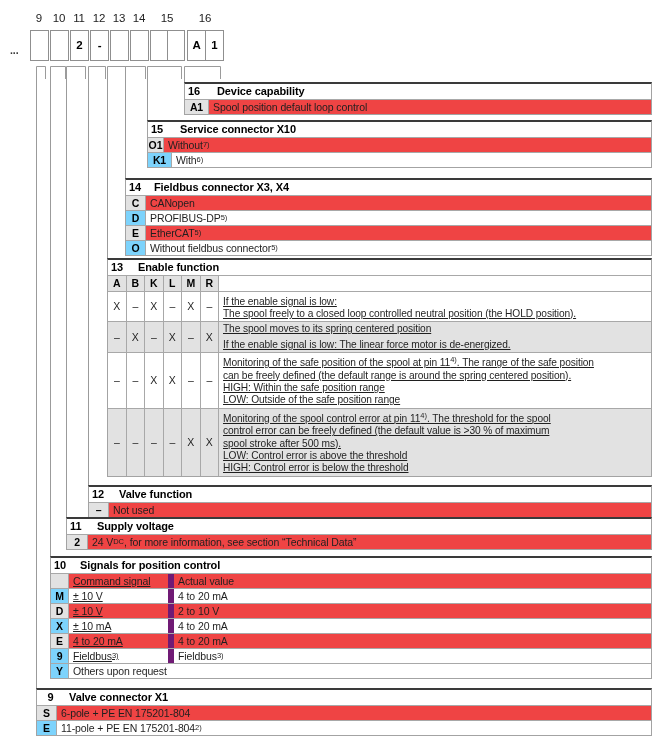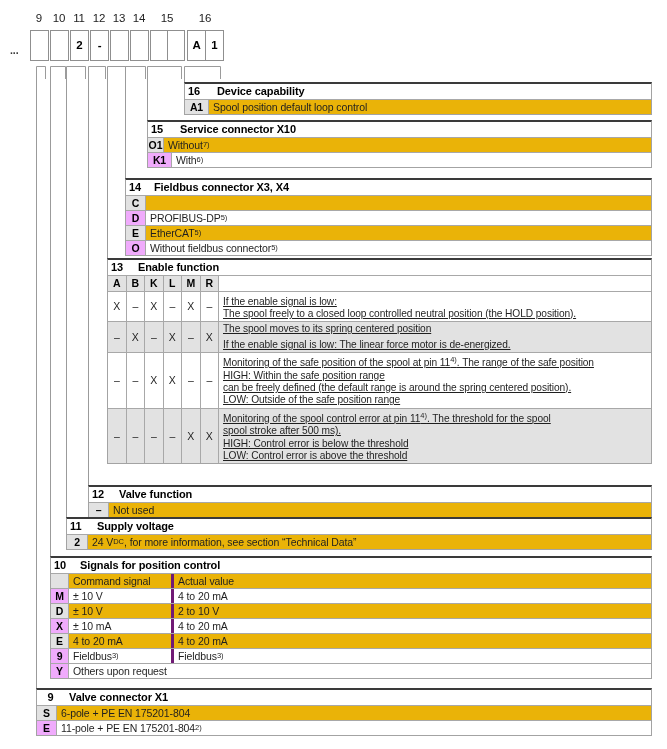--- a/index.html
+++ b/index.html
@@ -18,36 +18,36 @@
   .cbox .cell + .cell{border-left:1px solid #8f8f8f;}
   
   .connectors{position:absolute;left:0;top:0;pointer-events:none;}
   
   .section{position:absolute;box-sizing:border-box;background:#fff;
            border:1px solid #a3a3a3;border-top:2px solid #3a3a3a;}
   .sec-header{display:flex;align-items:center;height:15px;font-weight:bold;font-size:11px;color:#000;background:#fff;}
   .sec-header .num{flex:0 0 auto;padding-left:3px;}
   .sec-header .title{padding-left:8px;white-space:nowrap;}
   .row{display:flex;border-top:1px solid #a8a8a8;min-height:14px;align-items:stretch;background:#fff;}
-  .row.sh{background:#eab308;}
+  .row.sh{background:#ef4444;}
   .code{flex:0 0 auto;box-sizing:border-box;border-right:1px solid #a8a8a8;
-        display:flex;align-items:center;justify-content:center;font-weight:bold;color:#000;background:#f0abfc;}
+        display:flex;align-items:center;justify-content:center;font-weight:bold;color:#000;background:#7dd3fc;}
   .desc{flex:1;display:flex;align-items:center;padding:0 4px;white-space:nowrap;overflow:hidden;}
   .row.sh .code{background:#e2e2e2;}
   
   .mk{flex:0 0 18.5px;box-sizing:border-box;border-right:1px solid #a8a8a8;
       display:flex;align-items:center;justify-content:center;}
   .mk.hd{font-weight:bold;color:#000;background:#e2e2e2;}
   .mrow{display:flex;border-top:1px solid #a8a8a8;align-items:stretch;background:#fff;}
   .mrow.sh{background:#e2e2e2;}
   .mrow.sh .mk{background:#e2e2e2;}
   .mrow .mdesc{flex:1;padding:1px 4px;font-size:10.2px;line-height:12.4px;white-space:nowrap;overflow:hidden;}
   .mrow .mdesc div{white-space:nowrap;text-decoration:underline;}
   
-  .col-cmd{flex:0 0 105px;box-sizing:border-box;border-right:3px solid #701a75;display:flex;align-items:center;padding:0 4px;white-space:nowrap;}
+  .col-cmd{flex:0 0 105px;box-sizing:border-box;border-right:6px solid #701a75;display:flex;align-items:center;padding:0 4px;white-space:nowrap;text-decoration:underline;}
   sup{font-size:7.5px;vertical-align:4px;letter-spacing:0;}
   sub{font-size:7.5px;vertical-align:-2px;letter-spacing:0;}
 </style>
 </head>
 <body>
 
 <div class="canvas">
 
   <div class="ellipsis">...</div>
   <div class="fld-label" style="left:20px">9</div>
@@ -119,20 +119,24 @@
     </div>
   </div>
 
   <div class="section" style="left:125px;top:178px;width:527px">
     <div class="sec-header">
       <span class="num" style="width:17px">14</span>
       <span class="title">Fieldbus connector X3, X4</span>
     </div>
     <div class="row sh">
       <span class="code" style="width:20px">C</span>
+      <span class="desc">
+          <span>CANopen</span>
+          <sup></sup>
+        </span>
     </div>
     <div class="row">
       <span class="code" style="width:20px">D</span>
       <span class="desc">
           <span>PROFIBUS-DP</span>
           <sup>5)</sup>
         </span>
     </div>
     <div class="row sh">
       <span class="code" style="width:20px">E</span>
@@ -193,38 +197,39 @@
 
     <div class="mrow">
       <span class="mk">–</span>
       <span class="mk">–</span>
       <span class="mk">X</span>
       <span class="mk">X</span>
       <span class="mk">–</span>
       <span class="mk">–</span>
       <span class="mdesc">
         <div><span>Monitoring of the safe position of the spool at pin 11</span><sup>4)</sup><span>. The range of the safe position</span></div>
+        <div>can be freely defined (the default range is around the spring centered position).</div>
         <div>HIGH: Within the safe position range</div>
-        <div>can be freely defined (the default range is around the spring centered position).</div>
         <div>LOW: Outside of the safe position range</div>
       </span>
     </div>
 
     <div class="mrow sh">
       <span class="mk">–</span>
       <span class="mk">–</span>
       <span class="mk">–</span>
       <span class="mk">–</span>
       <span class="mk">X</span>
       <span class="mk">X</span>
       <span class="mdesc">
         <div><span>Monitoring of the spool control error at pin 11</span><sup>4)</sup><span>. The threshold for the spool</span></div>
+        <div>control error can be freely defined (the default value is &gt;30 % of maximum</div>
         <div>spool stroke after 500 ms).</div>
+        <div>LOW: Control error is above the threshold</div>
         <div>HIGH: Control error is below the threshold</div>
-        <div>LOW: Control error is above the threshold</div>
       </span>
     </div>
   </div>
 
   <div class="section" style="left:88px;top:485px;width:564px">
     <div class="sec-header">
       <span class="num" style="width:19px">12</span>
       <span class="title">Valve function</span>
     </div>
     <div class="row sh">

